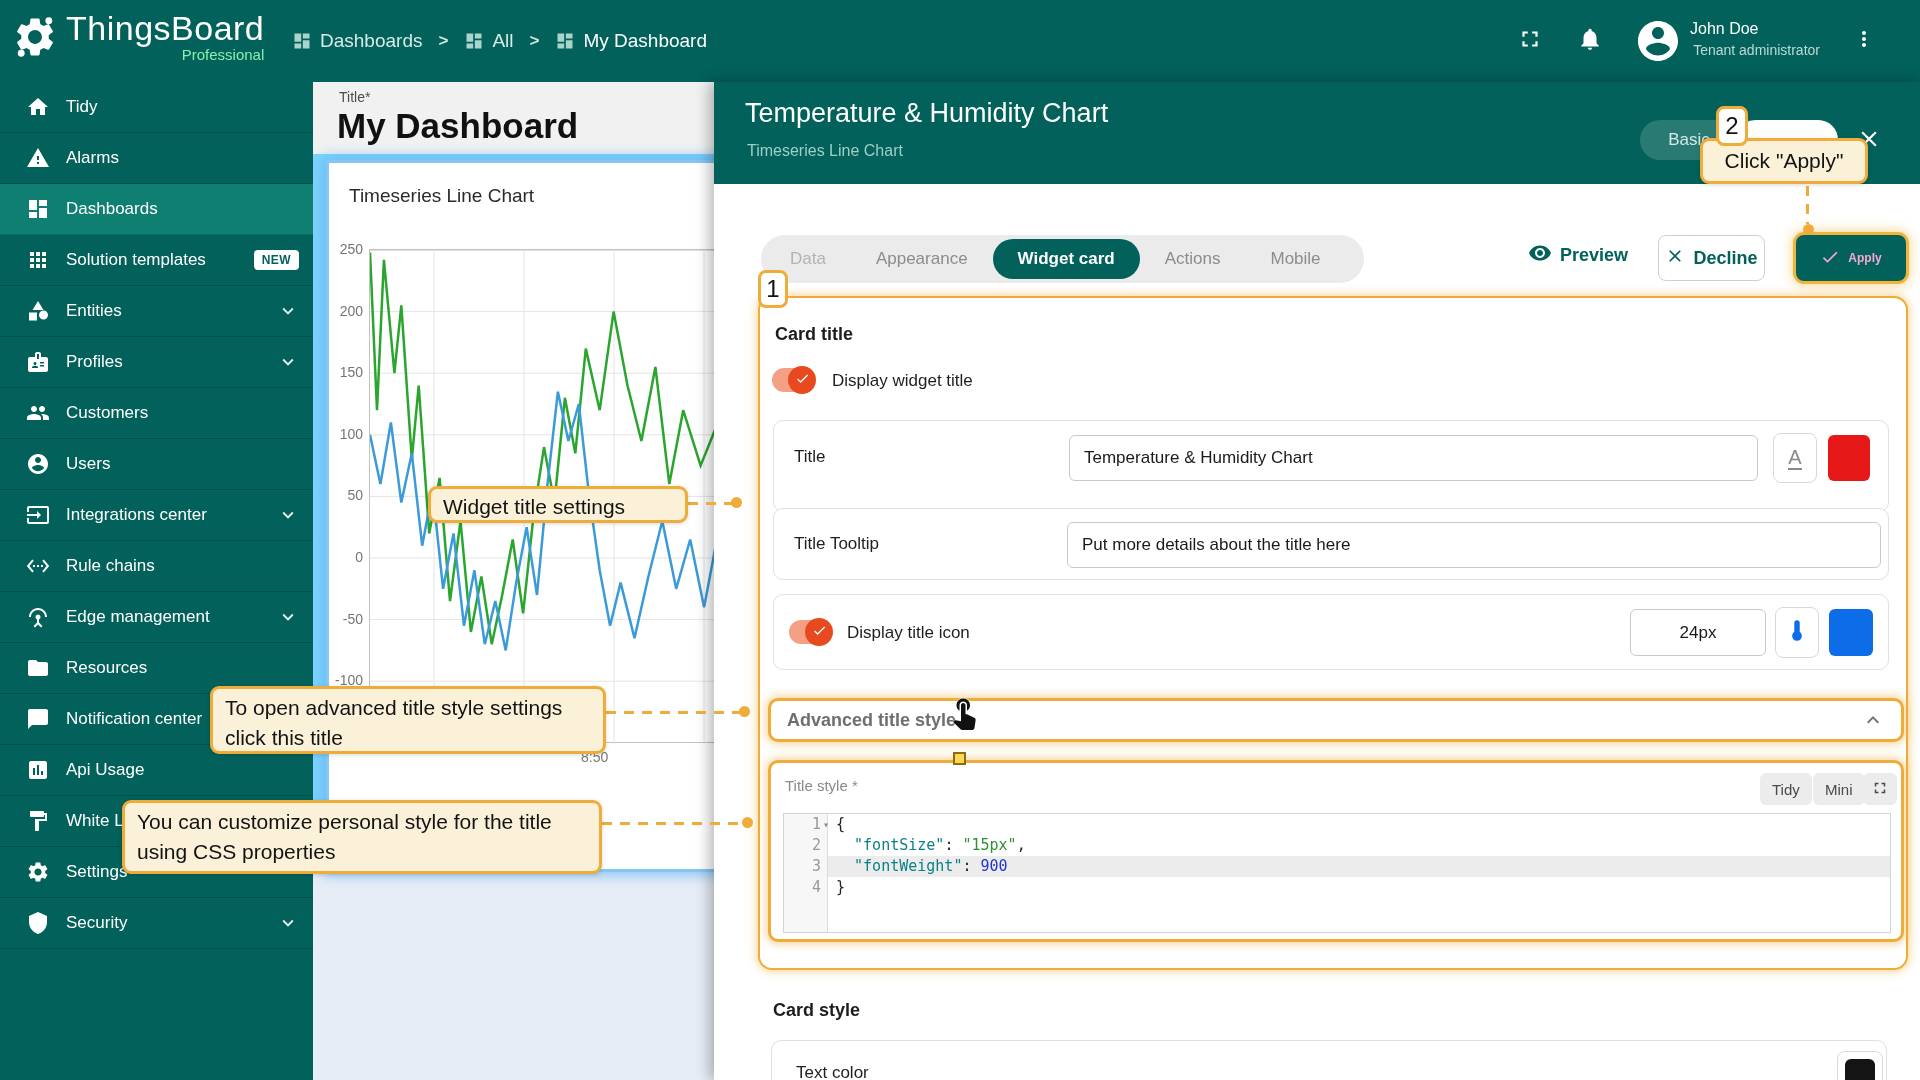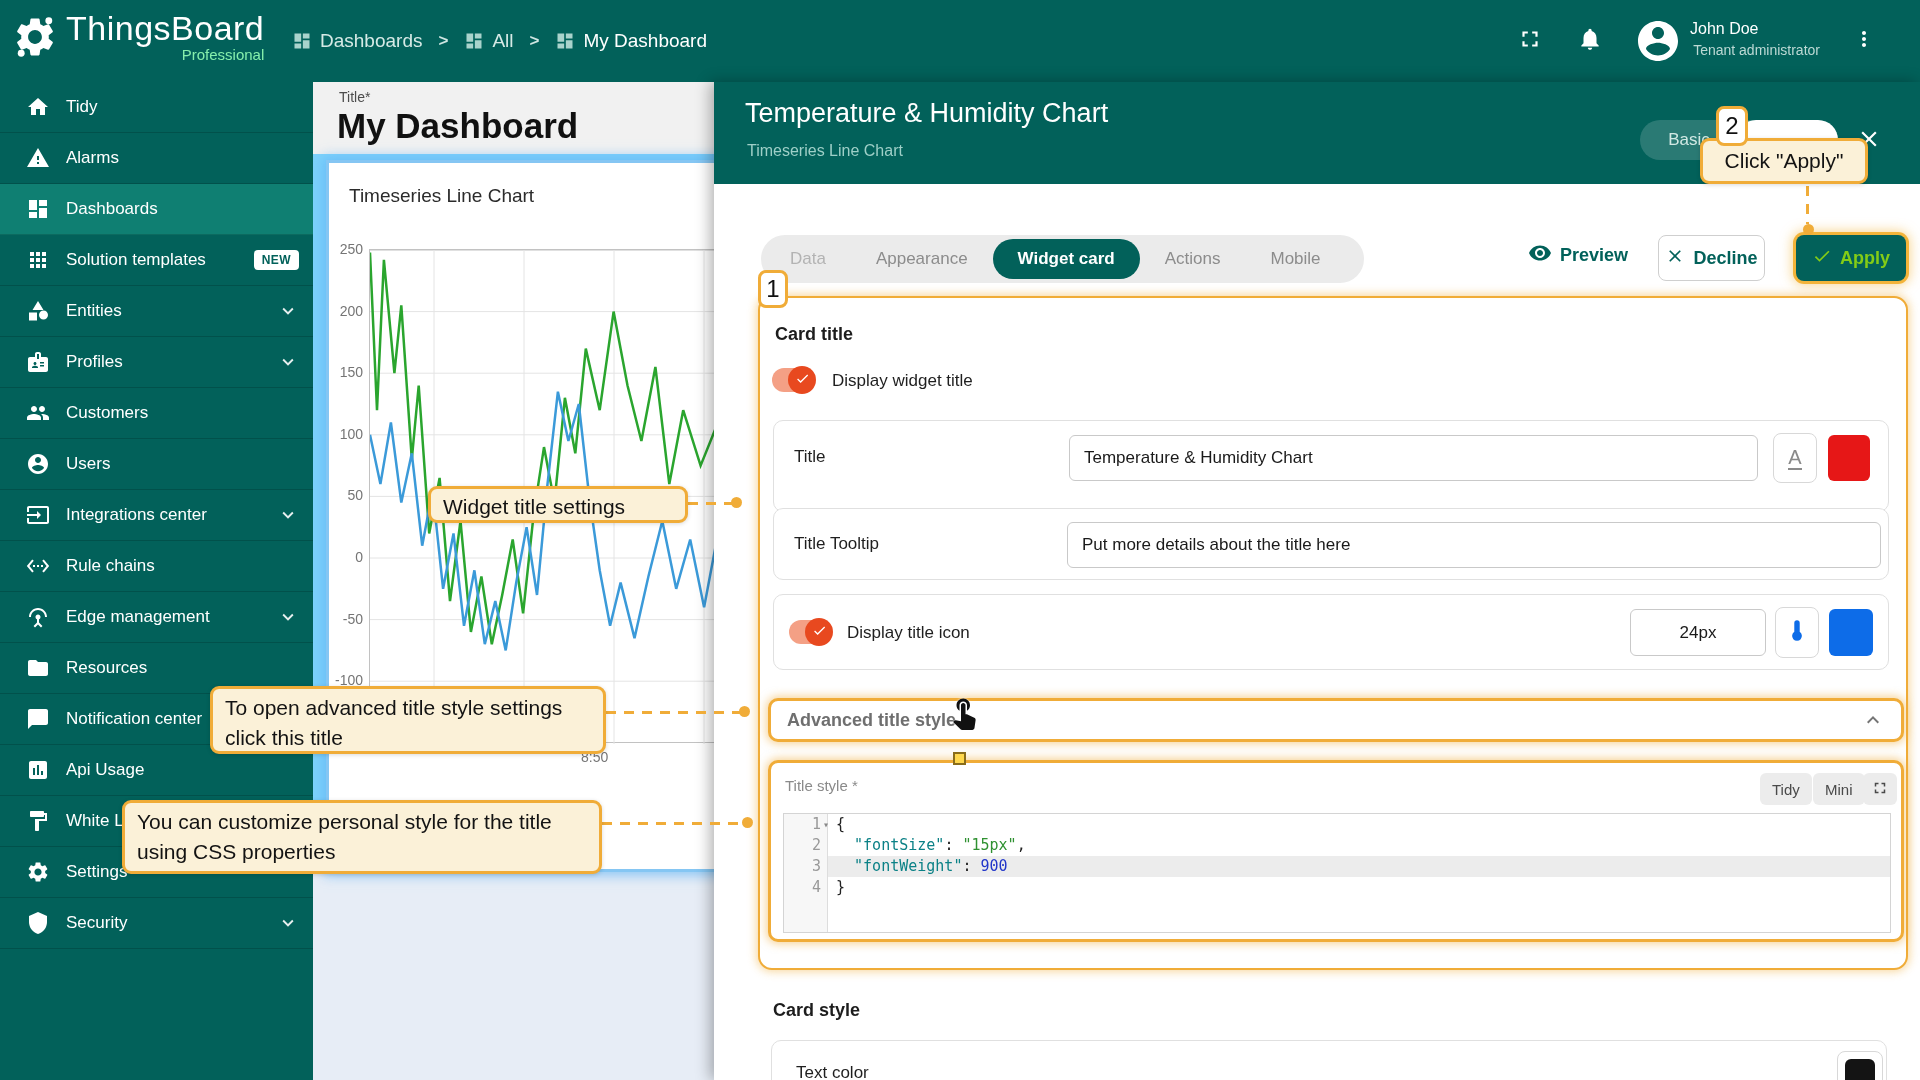--- a/index.html
+++ b/index.html
@@ -63,21 +63,21 @@
            display:flex;align-items:center;padding:0 4px;box-sizing:border-box;}
   .tab{padding:0 25px;font-size:17px;color:#8c8c8c;height:40px;line-height:40px;border-radius:20px;cursor:pointer;white-space:nowrap;}
   .tab.muted{color:#b3b3b3;}
   .tab.active{background:#02615a;color:#fff;font-weight:600;}
   .btn-preview{position:absolute;left:796px;top:57px;display:flex;align-items:center;gap:8px;color:#02615a;
                font-size:18px;font-weight:600;cursor:pointer;}
   .btn-decline{position:absolute;left:926px;top:51px;width:107px;height:46px;border:1px solid #cfcfcf;border-radius:8px;
                display:flex;align-items:center;justify-content:center;gap:8px;color:#02615a;font-size:18px;font-weight:600;
                background:#fff;cursor:pointer;box-sizing:border-box;}
   .btn-apply{position:absolute;left:1064px;top:51px;width:110px;height:46px;background:#02615a;border:none;border-radius:8px;
-             display:flex;align-items:center;justify-content:center;gap:8px;color:#84cc16;font-size:18px;font-weight:600;cursor:pointer;
+             display:flex;align-items:center;justify-content:center;gap:8px;color:#f9a8d4;font-size:12px;font-weight:600;cursor:pointer;
              box-shadow:0 0 0 3px #f3b43a,0 0 12px 4px rgba(243,180,58,.55);}
   
   .big-section{position:absolute;left:26px;top:112px;width:1150px;height:674px;border:2px solid #f0ac38;border-radius:14px;
                box-shadow:0 0 8px 2px rgba(240,172,56,.45);box-sizing:border-box;background:#fff;}
   .sec-heading{position:absolute;left:15px;font-size:18px;font-weight:700;color:#1d1d1d;}
   .tgl-row-label{position:absolute;font-size:17px;color:#1f1f1f;}
   .toggle{position:absolute;width:42px;height:24px;border-radius:12px;background:#f4a085;cursor:pointer;}
   .toggle .thumb{position:absolute;left:16px;top:-2px;width:28px;height:28px;border-radius:50%;background:#e8491f;
                  display:flex;align-items:center;justify-content:center;color:#fff;}
   .row-box{position:absolute;left:13px;width:1116px;border:1px solid #e0e0e0;border-radius:10px;box-sizing:border-box;background:#fff;}

